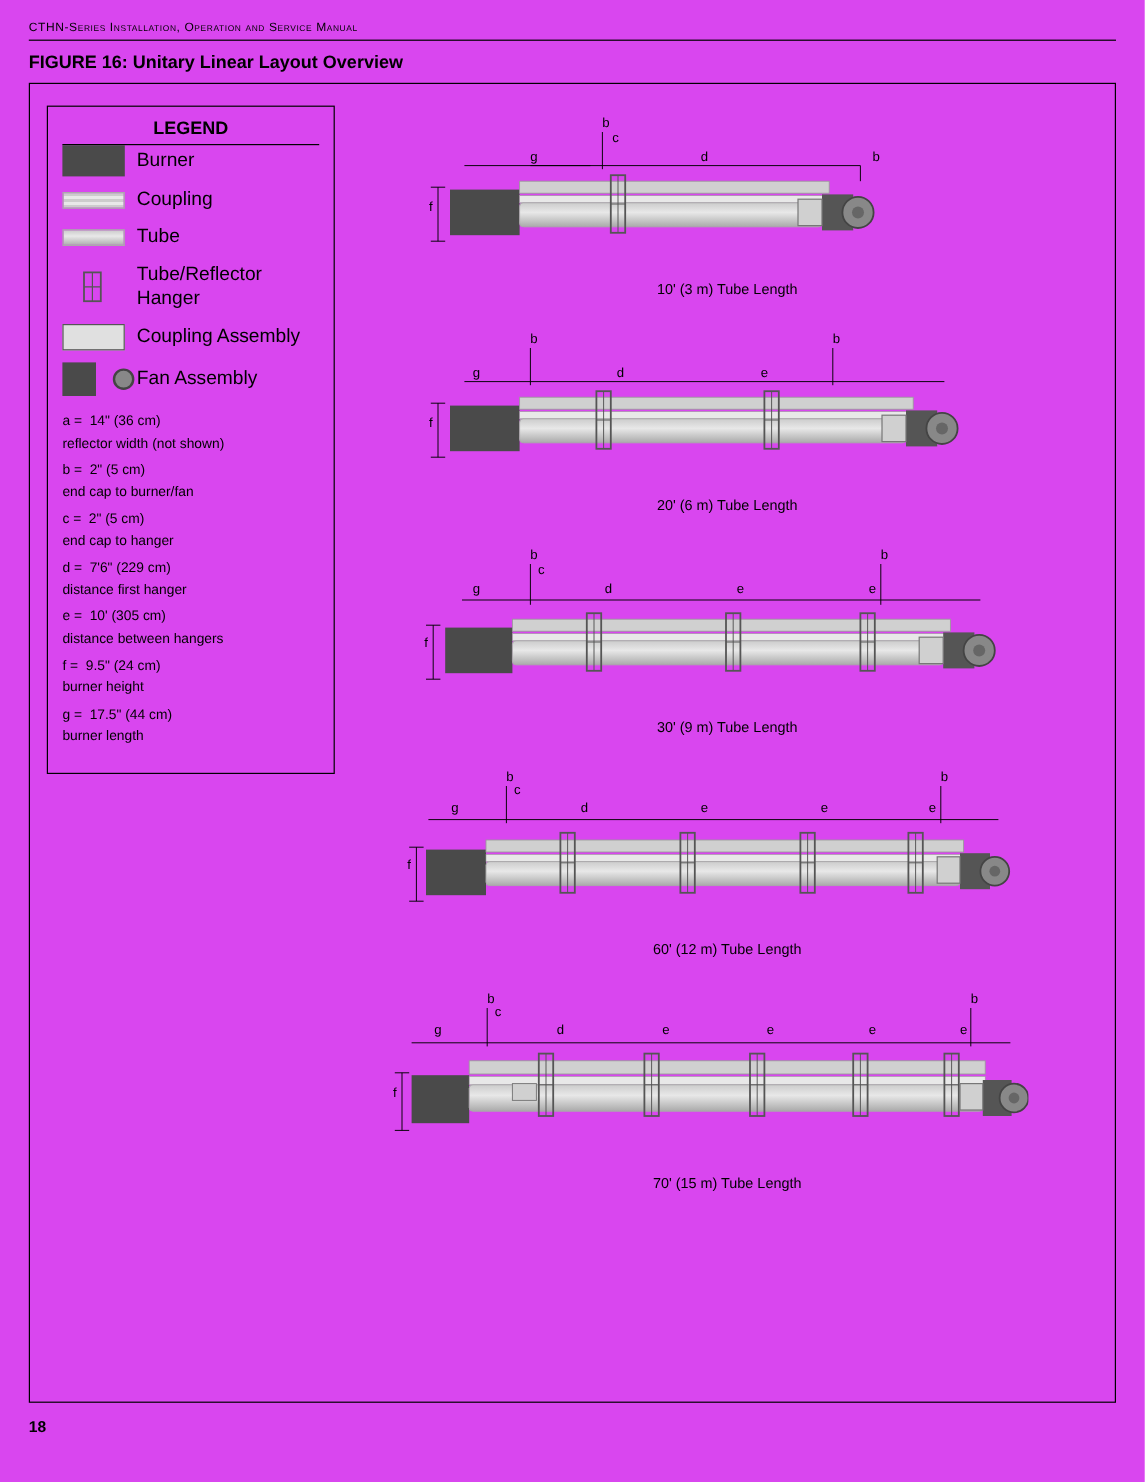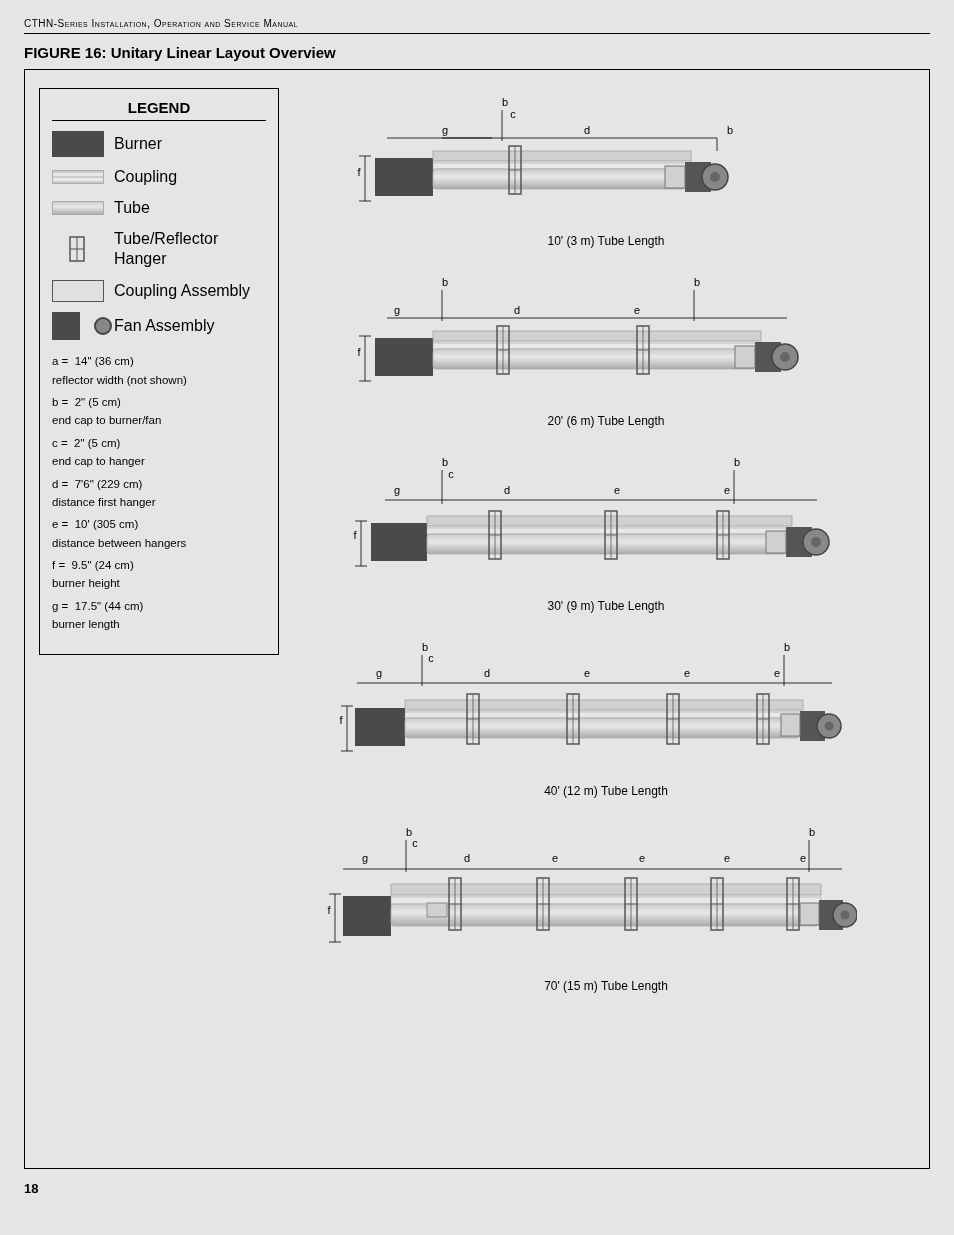--- a/index.html
+++ b/index.html
@@ -7,21 +7,21 @@
       font-family: Arial, sans-serif;
       font-size: 12px;
       background: #fff;
       width: 954px;
       min-height: 1235px;
     }
     .page {
       width: 954px;
       min-height: 1235px;
       padding: 18px 24px 24px 24px;
-      background: #e5e5e5;
+      background: #d946ef;
     }
     .header {
       font-size: 10px;
       font-variant: small-caps;
       letter-spacing: 0.5px;
       color: #000;
       margin-bottom: 6px;
       border-bottom: 1.5px solid #000;
       padding-bottom: 4px;
     }
@@ -44,21 +44,20 @@
       width: 240px;
       min-width: 220px;
       padding: 10px 12px 16px 12px;
       height: fit-content;
     }
     .legend-title {
       text-align: center;
       font-weight: bold;
       font-size: 15px;
       border-bottom: 1.5px solid #000;
-      margin-bottom: 10px;
       padding-bottom: 4px;
     }
     .legend-item {
       display: flex;
       align-items: center;
       margin-bottom: 10px;
       gap: 10px;
     }
     .legend-burner {
       width: 52px;
@@ -441,21 +440,21 @@
             <rect x="484" y="73" width="19" height="22" fill="#d0d0d0" stroke="#777" stroke-width="1"></rect>
             <defs>
               <linearGradient id="tubeGrad4" x1="0" y1="0" x2="0" y2="1">
                 <stop offset="0%" stop-color="#ccc"></stop>
                 <stop offset="40%" stop-color="#e8e8e8"></stop>
                 <stop offset="100%" stop-color="#aaa"></stop>
               </linearGradient>
             </defs>
           </svg>
         </div>
-        <div class="diagram-label">40' (12 m) Tube Length</div>
+        <div class="diagram-label">60' (12 m) Tube Length</div>
       </div>
 
       <div class="diagram-item">
         <div class="diagram-svg-wrap">
           <svg width="560" height="130" viewBox="0 0 560 130">
             <text x="112" y="10" text-anchor="middle" font-size="10">b</text>
             <text x="118" y="21" text-anchor="middle" font-size="10">c</text>
             <text x="515" y="10" text-anchor="middle" font-size="10">b</text>
             <text x="68" y="36" text-anchor="middle" font-size="10">g</text>
             <text x="170" y="36" text-anchor="middle" font-size="10">d</text>

